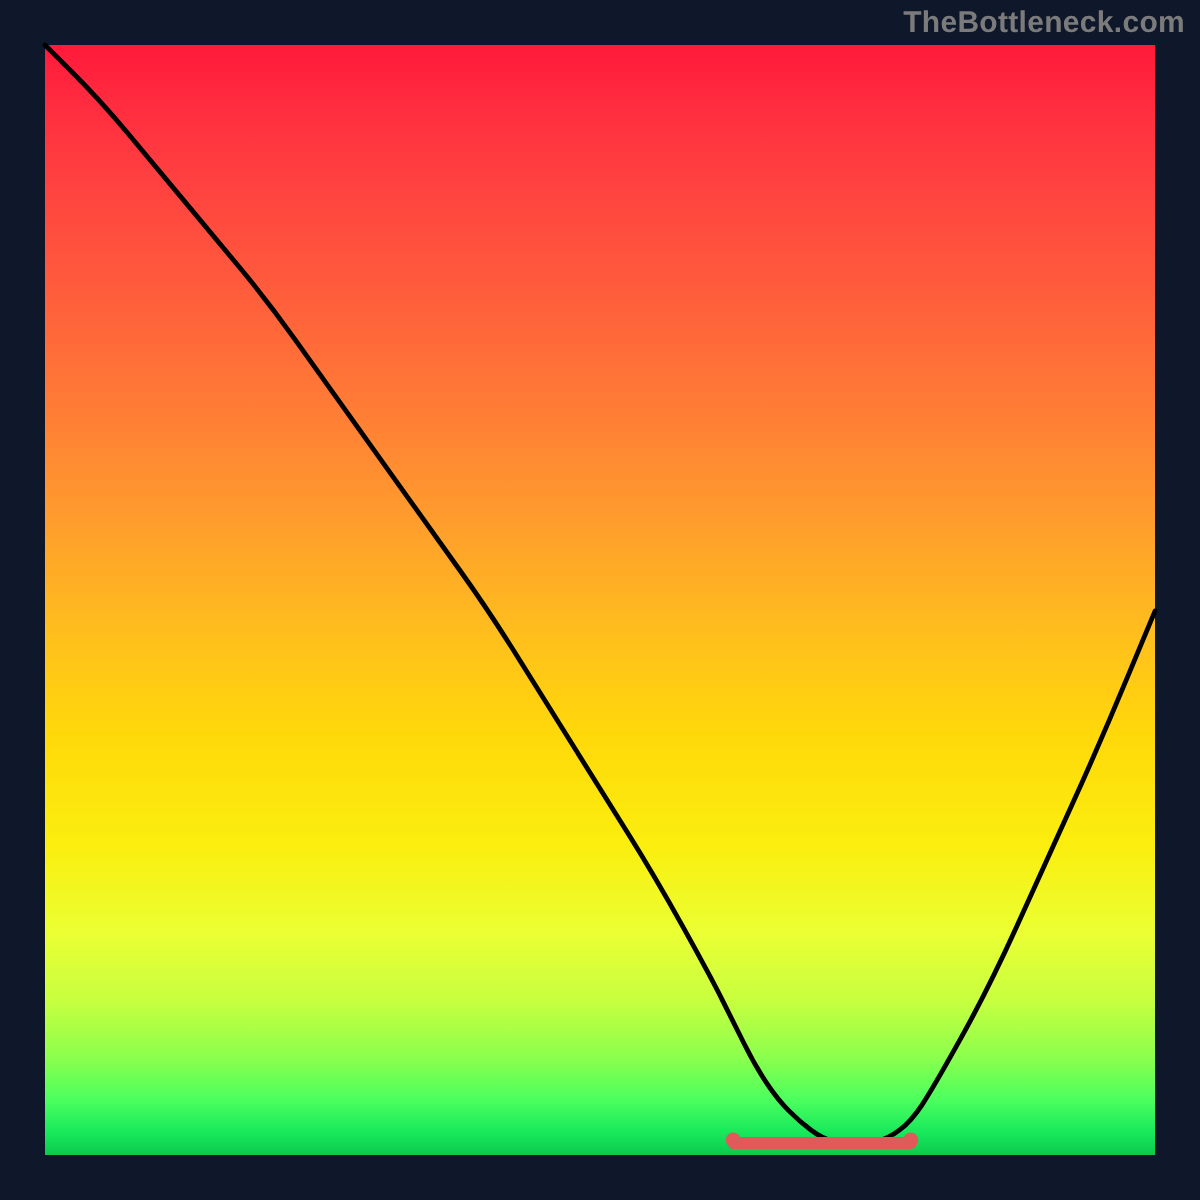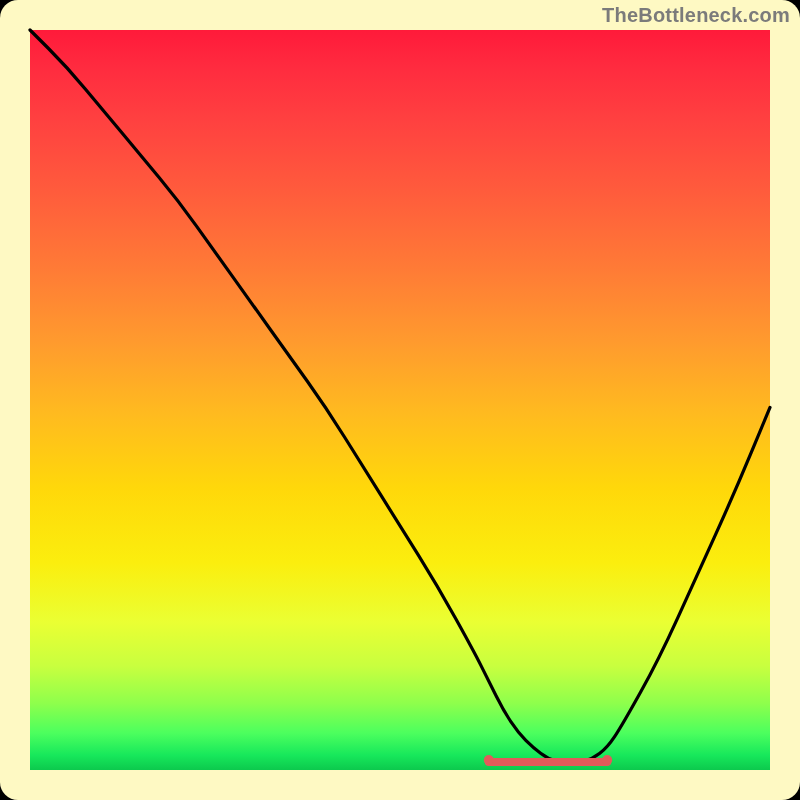--- a/index.html
+++ b/index.html
@@ -9,22 +9,21 @@
     height: 800px;
     background: #000;
     font-family: Arial, Helvetica, sans-serif;
     overflow: hidden;
   }
   .frame {
     position: absolute;
     left: 0; top: 0;
     width: 800px;
     height: 800px;
-    background: #fef9c3;
-    border-radius: 18px;
+    background: #0f172a;
   }
   .plot {
     position: absolute;
     left: 30px;
     top: 30px;
     width: 740px;
     height: 740px;
     
     background: linear-gradient(to bottom,
       #ff1a3a 0%,

